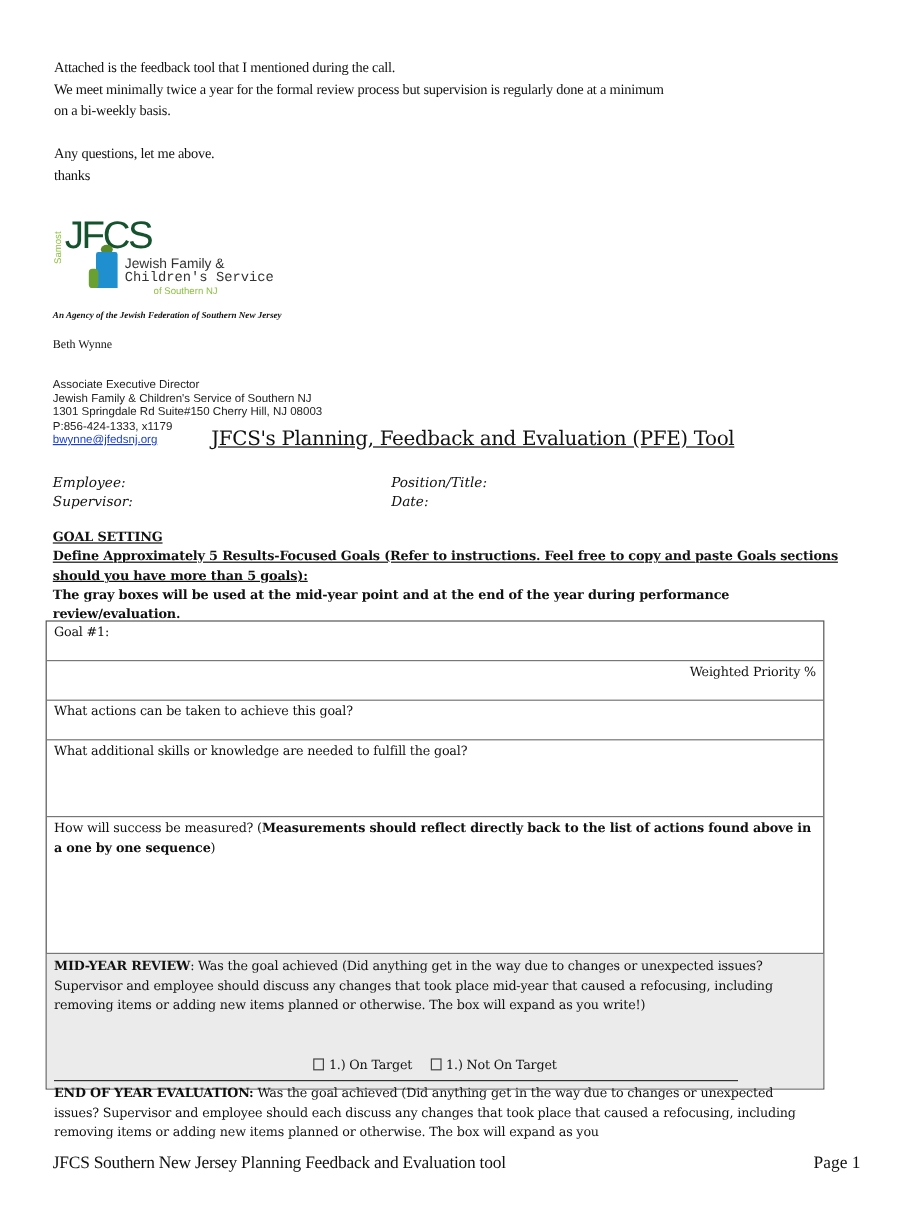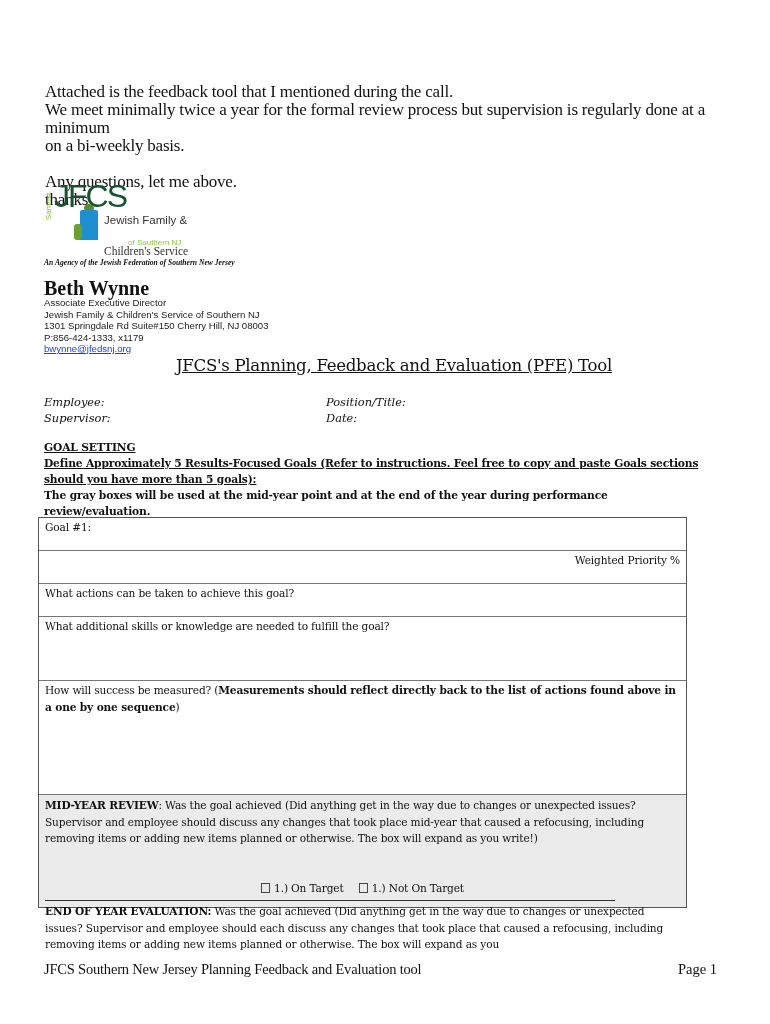--- a/index.html
+++ b/index.html
@@ -1,36 +1,36 @@
 <!DOCTYPE html>
 <html><head>
 <meta charset="utf-8">
 <style>
   * { box-sizing: border-box; margin: 0; padding: 0; }
   html, body { width: 770px; height: 1024px; background: #ffffff; overflow: hidden; }
   body { position: relative; font-family: "Liberation Serif", serif; color: #111; }
 
-  .email { position: absolute; left: 45px; top: 47px; width: 690px; font-size: 17px; line-height: 18px; font-family: "Liberation Serif", serif; letter-spacing: -0.2px; margin-top: 36px; }
+  .email { position: absolute; left: 45px; top: 47px; width: 690px; font-size: 12px; line-height: 18px; font-family: "Liberation Serif", serif; letter-spacing: -0.2px; }
   .email p { margin: 0; }
   .email .gap { height: 18px; }
 
   .logo { position: absolute; left: 44px; top: 176px; width: 165px; height: 72px; }
   .logo .samost { position: absolute; left: 0; top: 8px; width: 10px; height: 44px; font-family: "Liberation Sans", sans-serif; font-size: 8px; color: #8cbf3f; writing-mode: vertical-rl; transform: rotate(180deg); text-align: center; }
   .logo .jfcs { position: absolute; left: 10px; top: -6px; font-family: "Liberation Sans", sans-serif; font-size: 32px; color: #14532d; font-weight: normal; letter-spacing: -2px; line-height: 52px; }
   .logo .figure { position: absolute; left: 36px; top: 34px; width: 18px; height: 30px; background: #1f8fd0; border-radius: 2px 2px 0 0; }
   .logo .figure-head { position: absolute; left: 40px; top: 28px; width: 10px; height: 8px; background: #5a8a2a; border-radius: 50%; }
   .logo .figure-small { position: absolute; left: 30px; top: 48px; width: 8px; height: 16px; background: #6aa032; border-radius: 3px; }
   .logo .name1 { position: absolute; left: 60px; top: 38px; font-family: "Liberation Sans", sans-serif; font-size: 11.5px; line-height: 12px; color: #333; white-space: nowrap; }
-  .logo .name2 { position: absolute; left: 60px; top: 50px; font-family: Liberation Serif, serif; font-size: 11.5px; line-height: 12px; color: #333; white-space: nowrap; margin-top: 19px; }
+  .logo .name2 { position: absolute; left: 60px; top: 50px; font-family: Liberation Mono, monospace; font-size: 11.5px; line-height: 12px; color: #333; white-space: nowrap; }
   .logo .name3 { position: absolute; left: 84px; top: 62px; font-family: "Liberation Sans", sans-serif; font-size: 8px; line-height: 9px; color: #8cbf3f; white-space: nowrap; }
 
   .agency { position: absolute; left: 44px; top: 258px; font-size: 7.6px; font-style: italic; font-weight: bold; font-family: "Liberation Serif", serif; white-space: nowrap; }
 
   .sig { position: absolute; left: 44px; top: 280px; }
-  .sig .name { font-family: "Liberation Serif", serif; font-size: 20px; line-height: 16px; margin-bottom: 1px; font-weight: bold; }
+  .sig .name { font-family: "Liberation Serif", serif; font-size: 10px; line-height: 16px; margin-bottom: 19px; }
   .sig .line { font-family: "Liberation Sans", sans-serif; font-size: 9.6px; line-height: 11.5px; color: #222; white-space: nowrap; }
   .sig .email-link { color: #1a3fd0; text-decoration: underline; }
 
   .doc-title { position: absolute; left: 176px; top: 356px; font-size: 18px; font-family: "DejaVu Serif", serif; font-size: 16.6px; text-decoration: underline; letter-spacing: -0.3px; white-space: nowrap; }
 
   .fields { position: absolute; left: 44px; top: 394px; width: 600px; font-family: "DejaVu Serif", serif; font-style: italic; font-size: 11.4px; line-height: 16px; }
   .fields .row { display: flex; }
   .fields .col1 { width: 282px; }
   .fields .col2 { width: 300px; }
 

